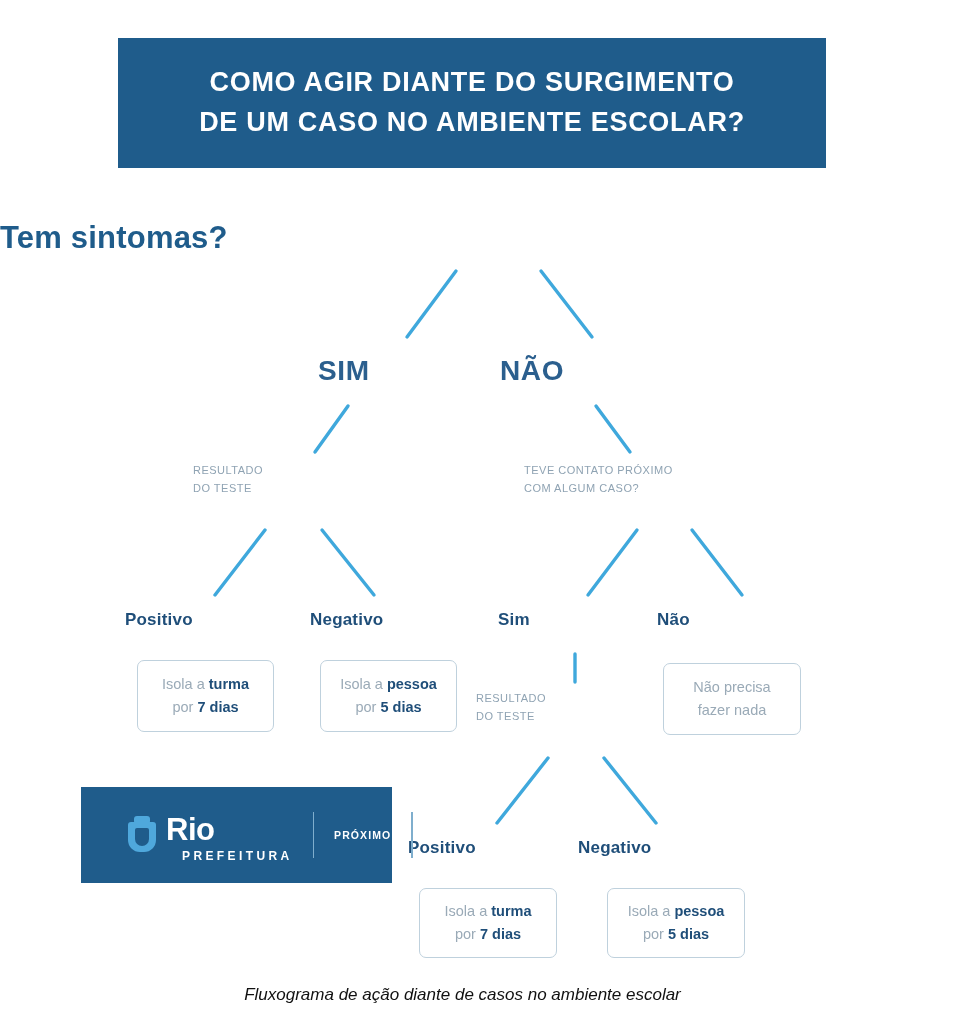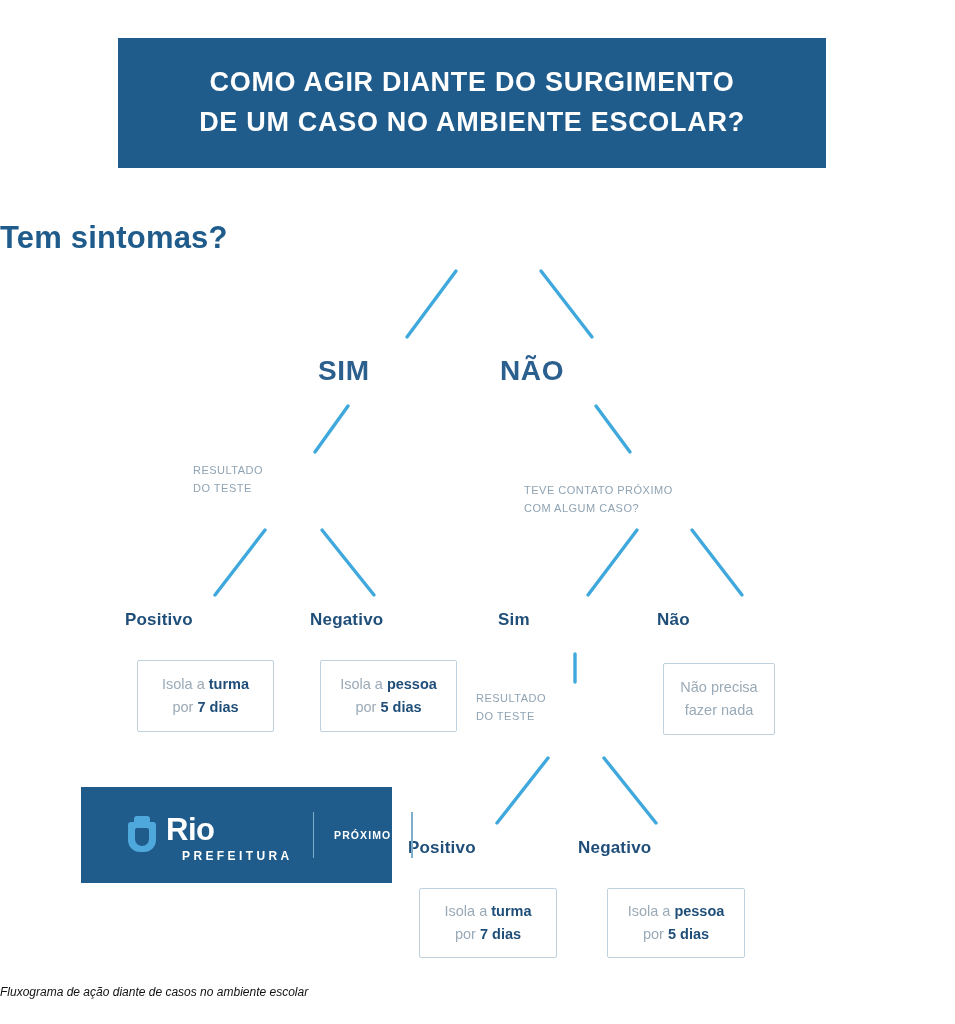--- a/index.html
+++ b/index.html
@@ -39,21 +39,21 @@
     white-space:pre-line;font-weight:normal;
   }
   .branch-mid{
     font-size:17px;font-weight:bold;color:#1F4E79;letter-spacing:.2px;
   }
 
   
   .obox{
     position:absolute;border:1.4px solid #BFD1DD;background:#ffffff;
     display:flex;align-items:center;justify-content:center;
-    box-sizing:border-box;border-radius:2px;
+    box-sizing:border-box;border-radius:7px;
   }
   .obox-txt{
     font-size:14.5px;color:#9AAAB7;line-height:1.62;text-align:center;
     white-space:pre-line;
   }
   .obox-txt b{color:#1F4E79;font-weight:bold;}
 
   
   .logobar{
     position:absolute;left:81px;top:787px;width:311px;height:96px;
@@ -86,22 +86,22 @@
   }
   .divider{
     width:1.4px;height:46px;background:#7FAECD;margin:0 20px;flex:none;
   }
   .tagword{
     color:#ffffff;font-size:10.5px;font-weight:bold;letter-spacing:1.1px;
   }
 
   
   .caption{
-    position:absolute;left:0;top:985px;width:925px;
-    font-size:12px;font-style:italic;color:#111111;
+    position:absolute;left:0;top:985px;width:925px;text-align:center;
+    font-size:17px;font-style:italic;color:#111111;
     font-family:"Liberation Sans", sans-serif;
   }
 </style>
 </head>
 <body>
 
 <div id="stage">
 
   <svg id="wires" viewBox="0 0 955 1024" width="955" height="1024">
 
@@ -129,37 +129,37 @@
     <div class="banner-line">DE UM CASO NO AMBIENTE ESCOLAR?</div>
   </div>
 
   <div class="node q-root" style="left:0;top:220px;width:955px;">Tem sintomas?</div>
 
   <div class="node branch-big" style="left:318px;top:355px;width:160px;">SIM</div>
   <div class="node branch-big" style="left:500px;top:355px;width:160px;">NÃO</div>
 
   <div class="node sub-label" style="left:193px;top:462px;width:200px;">RESULTADO
 DO TESTE</div>
-  <div class="node sub-label" style="left:524px;top:482px;width:280px;">TEVE CONTATO PRÓXIMO
+  <div class="node sub-label" style="left:524px;top:462px;width:280px;">TEVE CONTATO PRÓXIMO
 COM ALGUM CASO?</div>
 
   <div class="node branch-mid" style="left:125px;top:610px;width:160px;">Positivo</div>
   <div class="node branch-mid" style="left:310px;top:610px;width:160px;">Negativo</div>
 
   <div class="obox" style="left:137px;top:660px;width:137px;height:72px;">
     <div class="obox-txt">Isola a <b>turma</b><br>por <b>7 dias</b></div>
   </div>
   <div class="obox" style="left:320px;top:660px;width:137px;height:72px;">
     <div class="obox-txt">Isola a <b>pessoa</b><br>por <b>5 dias</b></div>
   </div>
 
   <div class="node branch-mid" style="left:498px;top:610px;width:155px;">Sim</div>
   <div class="node branch-mid" style="left:657px;top:610px;width:155px;">Não</div>
 
-  <div class="obox" style="left:663px;top:663px;width:112px;height:72px;">
+  <div class="obox" style="left:663px;top:663px;width:138px;height:72px;">
     <div class="obox-txt">Não precisa<br>fazer nada</div>
   </div>
 
   <div class="node sub-label" style="left:476px;top:690px;width:200px;">RESULTADO
 DO TESTE</div>
 
   <div class="node branch-mid" style="left:408px;top:838px;width:160px;">Positivo</div>
   <div class="node branch-mid" style="left:578px;top:838px;width:160px;">Negativo</div>
 
   <div class="obox" style="left:419px;top:888px;width:138px;height:70px;">

